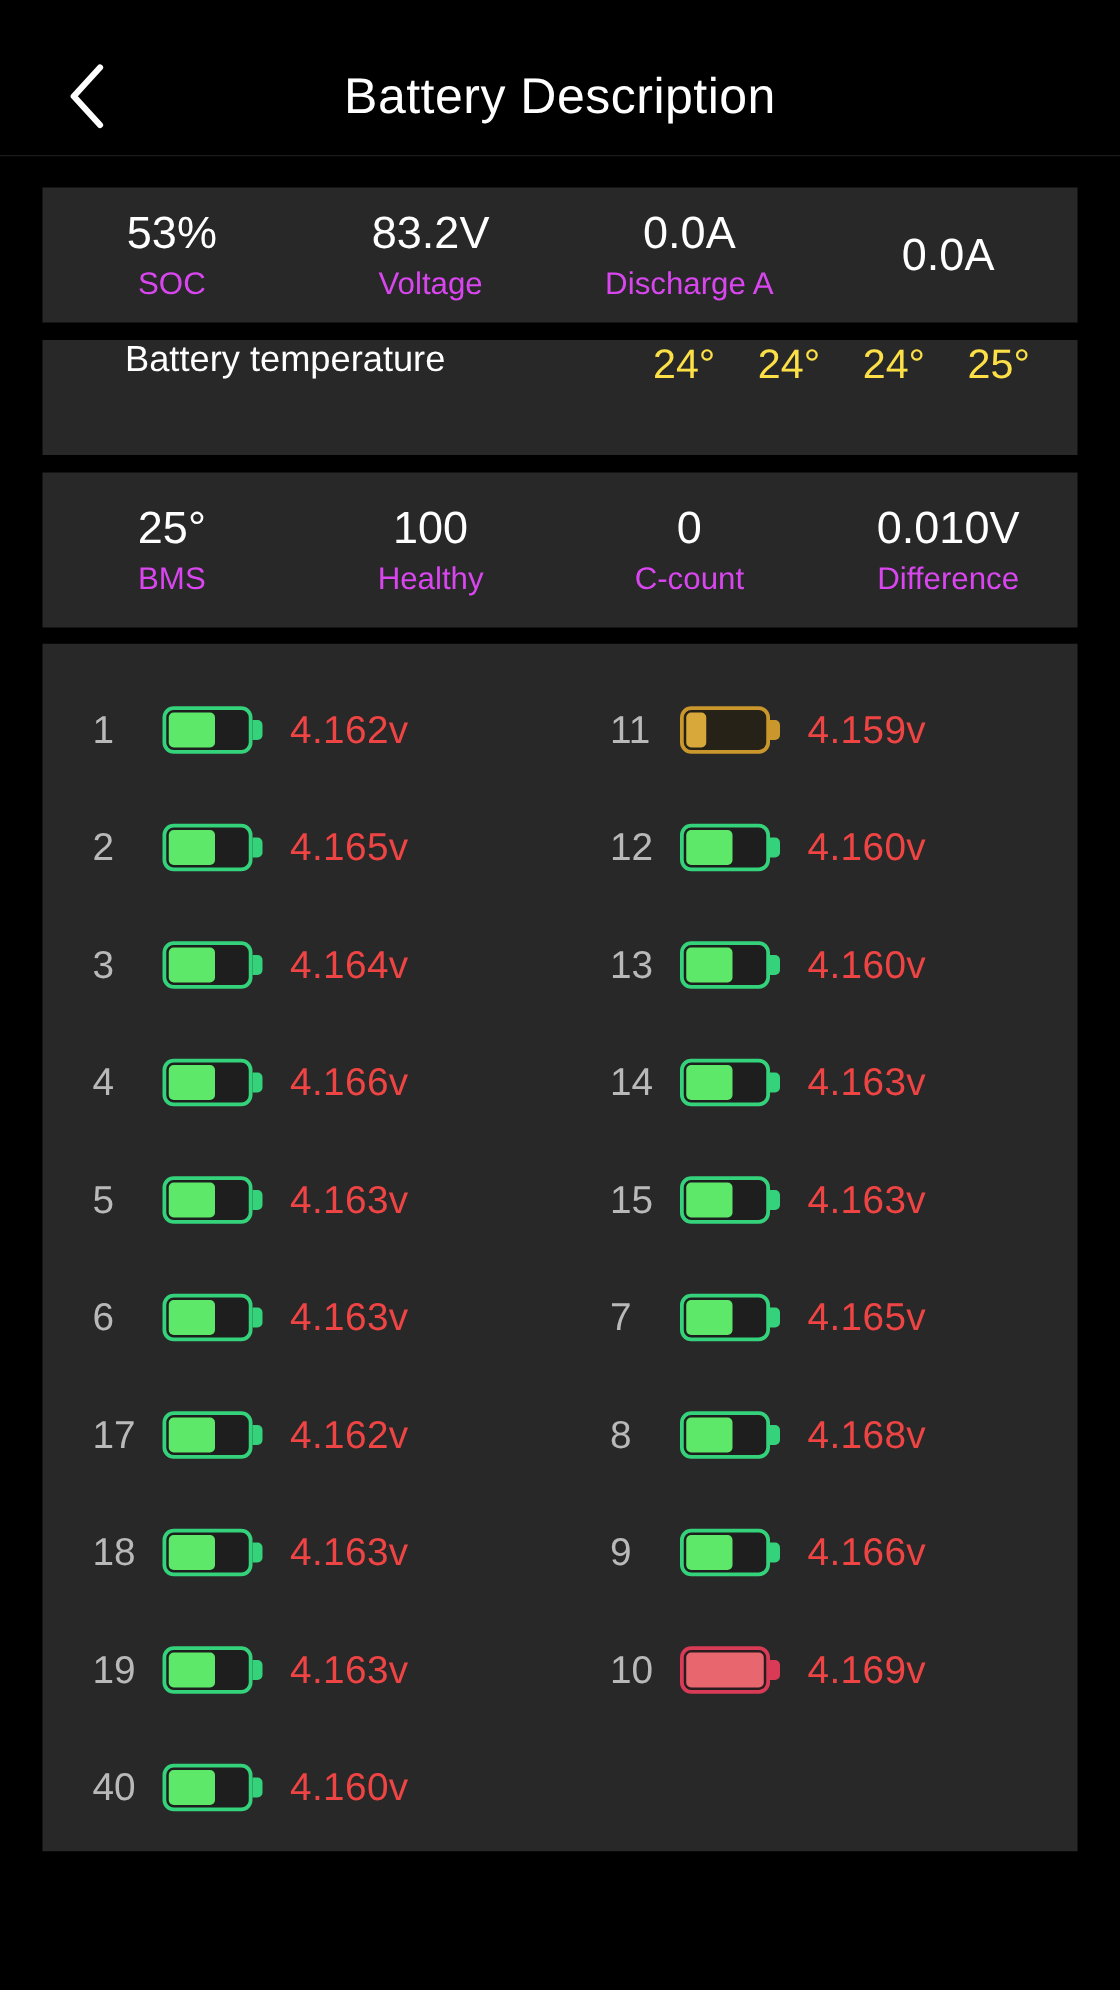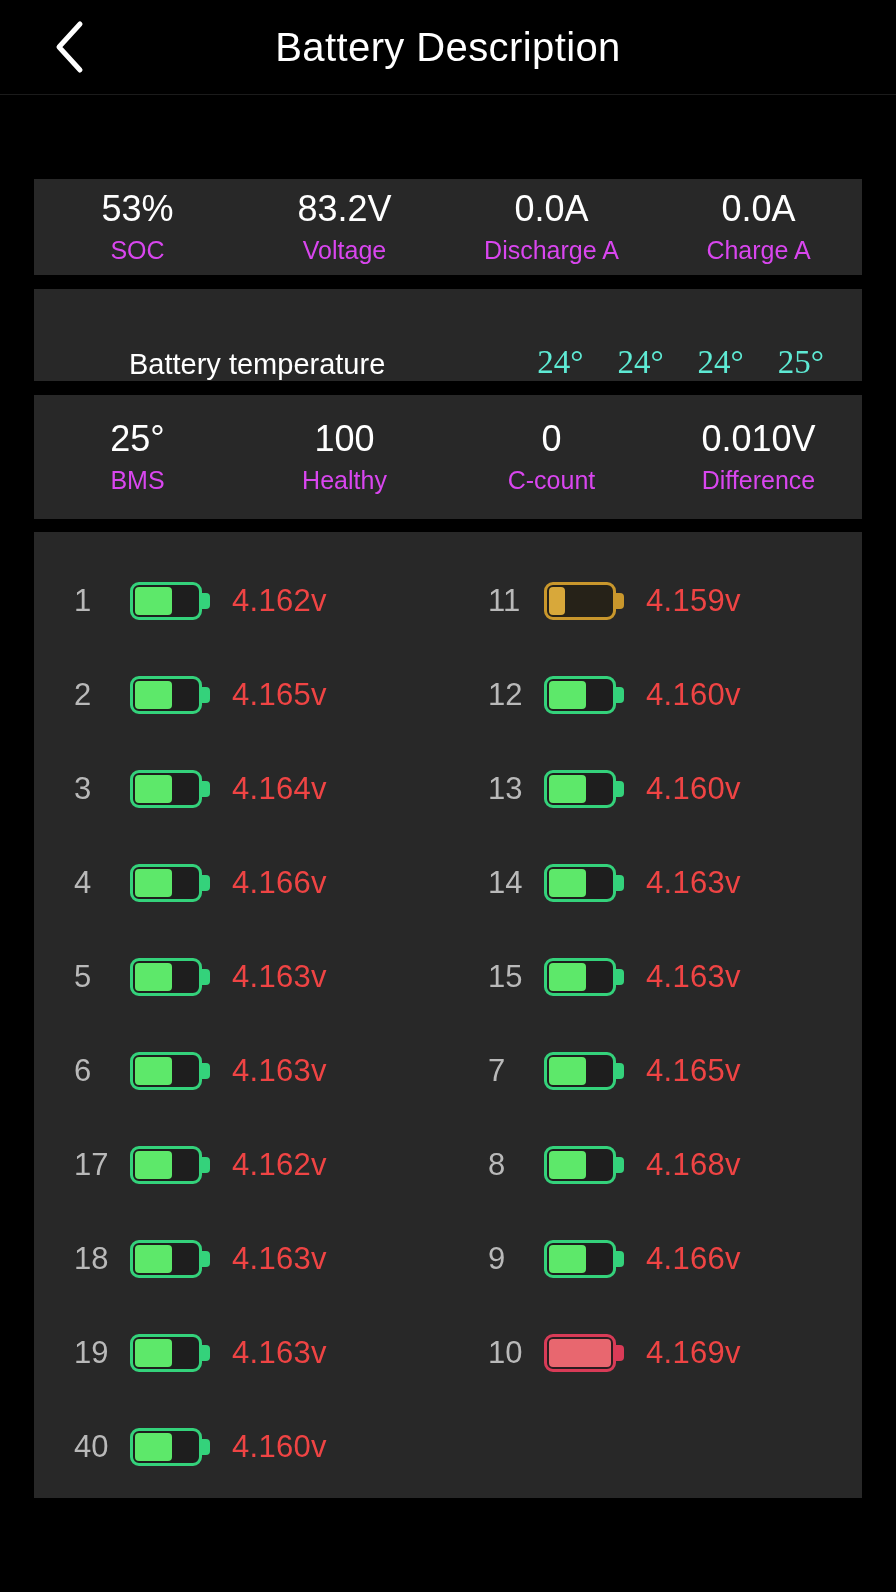--- a/index.html
+++ b/index.html
@@ -11,20 +11,21 @@
     overflow:hidden;
   }
 
   
   .appbar {
     position:relative;
     height:95px;
     background:#000000;
     display:flex; align-items:center;
     border-bottom:1px solid #1b1b1b;
+    margin-top:30px;
   }
   .back-btn {
     position:absolute; left:28px; top:0; bottom:1px;
     width:82px;
     display:flex; align-items:center; justify-content:center;
     cursor:pointer;
   }
   .back-btn svg { display:block; }
   .appbar-title {
     width:100%; text-align:center;
@@ -35,21 +36,21 @@
     line-height:95px;
   }
 
   
   .page { padding:0 34px; }
 
   .panel {
     background:#282828;
     width:828px;
   }
-  .panel.stats   { margin-top:84px; height:96px; }
+  .panel.stats   { margin-top:25px; height:108px; }
   .panel.temp    { margin-top:14px; height:92px; }
   .panel.health  { margin-top:14px; height:124px; }
   .panel.cells   { margin-top:13px; height:966px; }
 
   
   .stat-grid {
     height:100%;
     display:grid;
     grid-template-columns:repeat(4, 1fr);
     align-items:center;
@@ -66,39 +67,38 @@
     font-size:25px;
     font-weight:400;
     line-height:34px;
     margin-top:2px;
   }
   .panel.health .stat-value { font-size:36px; }
 
   
   .temp-row {
     height:100%;
-    display:flex; align-items:flex-end;
-    padding-left:66px; padding-right:38px;margin-left:29px;
+    display:flex; align-items:flex-start;
+    padding-left:66px; padding-right:38px;
   }
   .temp-label {
     color:#ffffff;
     font-size:29px;
     font-weight:400;
     flex:0 0 auto;
   }
   .temp-values {
     margin-left:auto;
     display:flex; align-items:center;
     gap:34px;
   }
   .temp-value {
-    color:#5eead4;
+    color:#fde047;
     font-size:33px;
     font-weight:400;
-    font-family:Liberation Serif, serif;
   }
 
   
   .cells-grid {
     height:100%;
     padding:22px 0 0 0;
     display:grid;
     grid-template-columns:1fr 1fr;
     grid-auto-rows:94px;
     column-gap:0;
@@ -184,21 +184,20 @@
       <div class="stat-cell">
         <div class="stat-value">83.2V</div>
         <div class="stat-label">Voltage</div>
       </div>
       <div class="stat-cell">
         <div class="stat-value">0.0A</div>
         <div class="stat-label">Discharge A</div>
       </div>
       <div class="stat-cell">
         <div class="stat-value">0.0A</div>
-        <div class="stat-label">Charge A</div>
       </div>
     </div>
   </div>
 
   <div class="panel temp">
     <div class="temp-row">
       <div class="temp-label">Battery temperature</div>
       <div class="temp-values">
         <div class="temp-value">24°</div>
         <div class="temp-value">24°</div>

